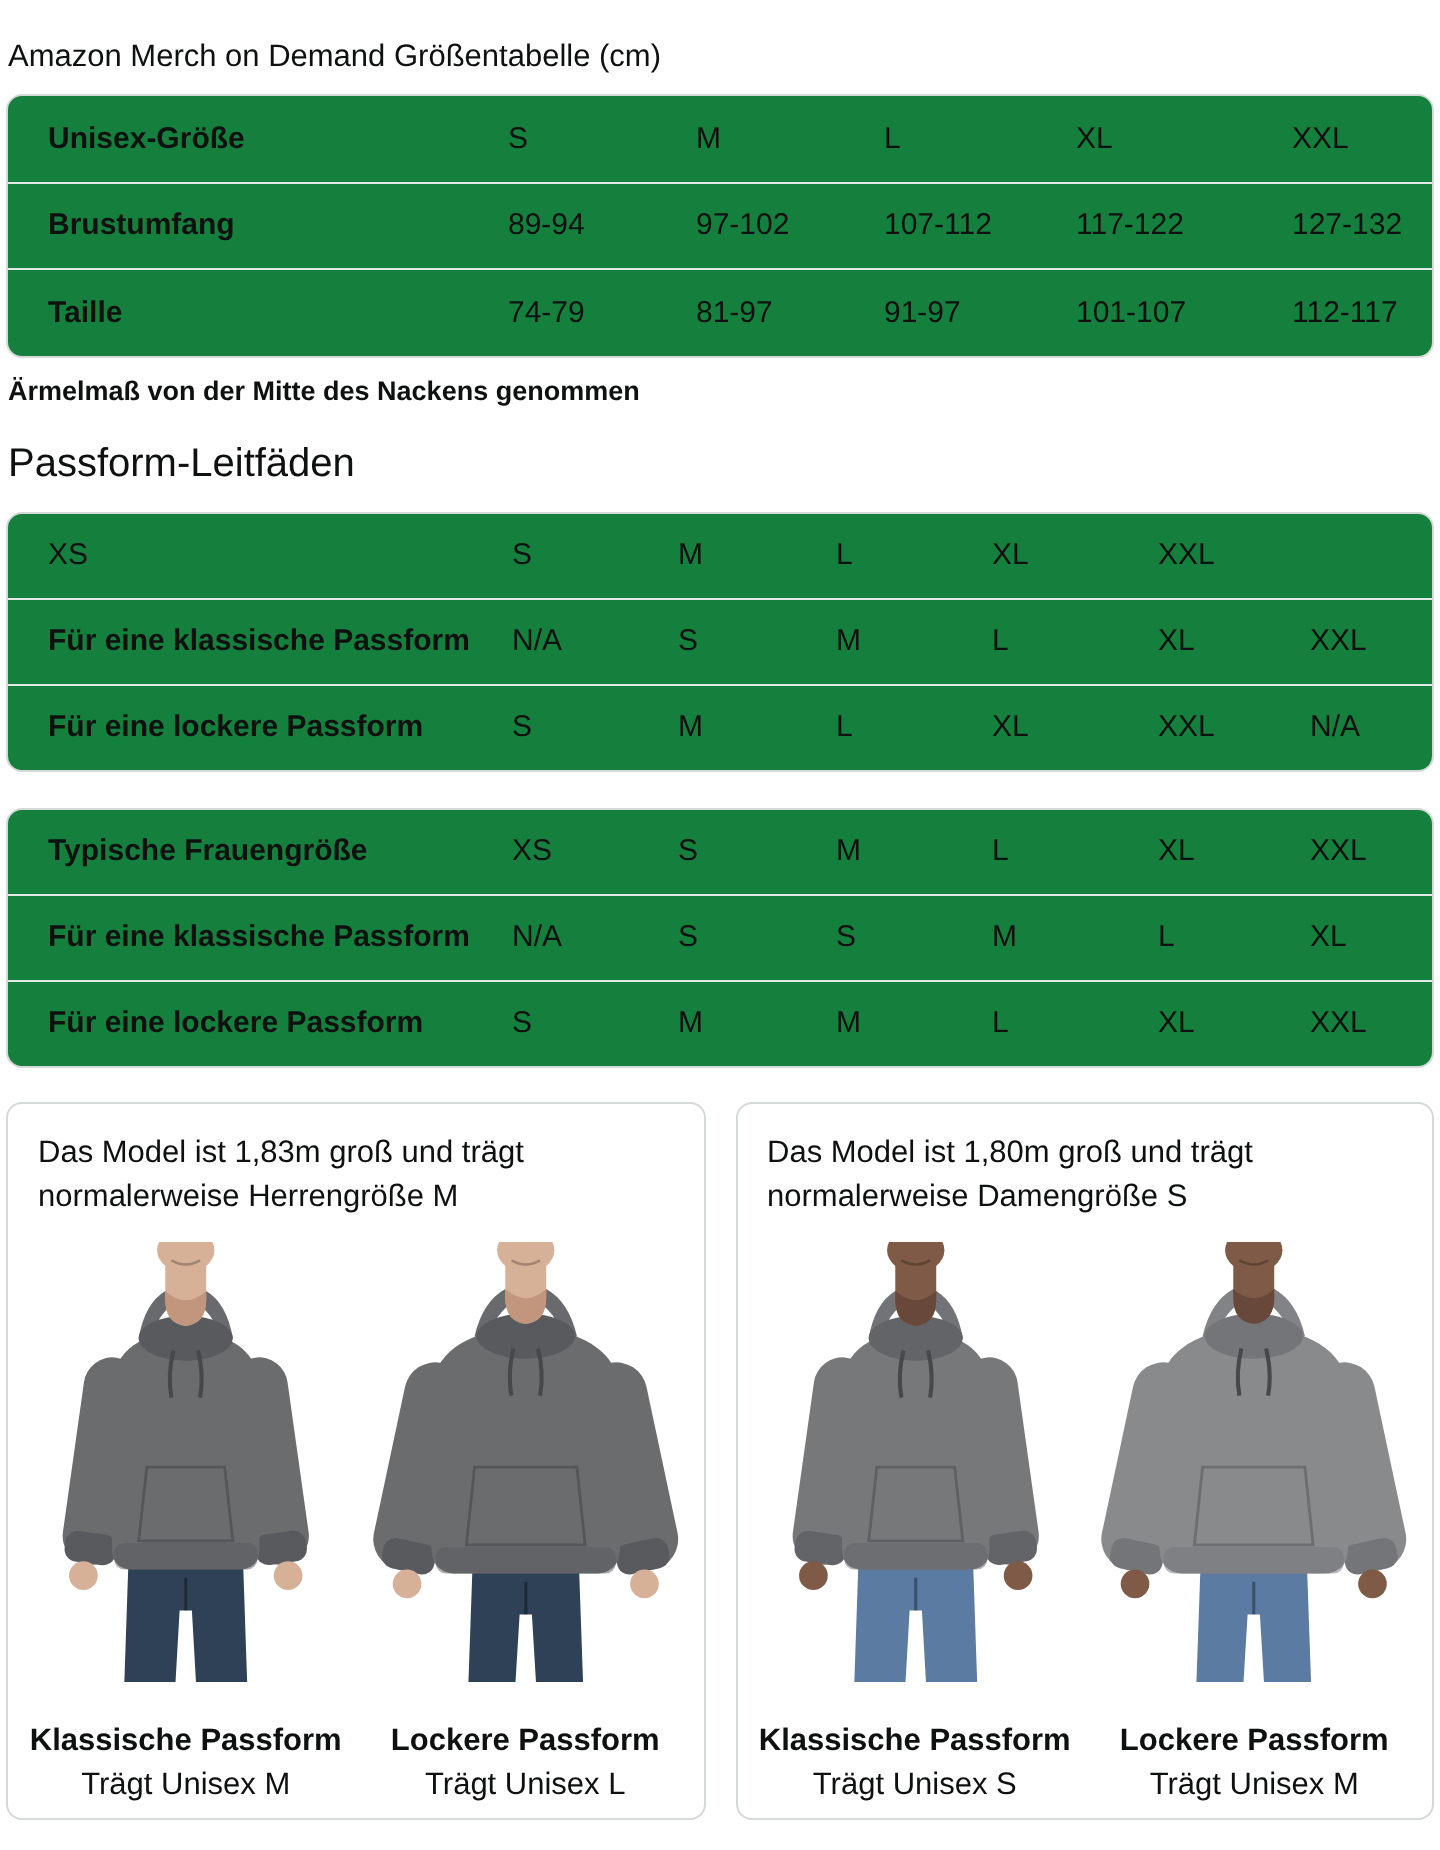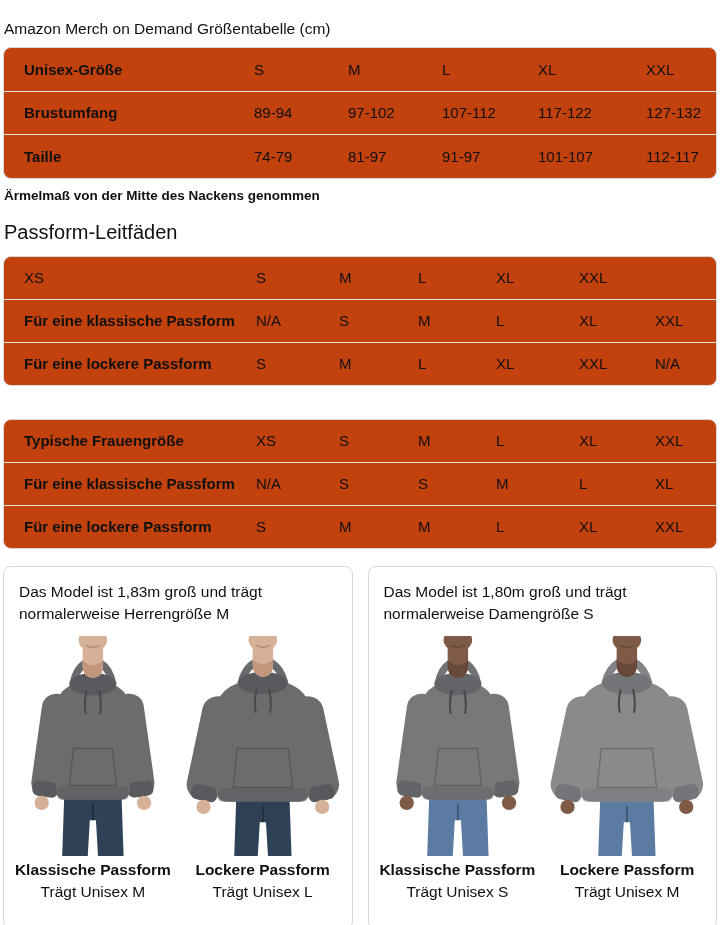--- a/index.html
+++ b/index.html
@@ -12,55 +12,55 @@
   }
   .page{padding:2px 3px 6px;}
   .page-title{
     font-size:15.5px;font-weight:400;
     margin:18px 0 9px 1px;
   }
   
   .tbl{
     border:1px solid #d5d9d9;
     border-radius:8px;
-    background:#c2410c;
+    background:#15803d;
     overflow:hidden;
   }
   .tr{
     display:grid;
     align-items:center;
     padding-left:20px;
     min-height:42px;
   }
   .t1 .tr{grid-template-columns:230px 94px 94px 96px 108px 1fr;min-height:42.5px;}
   .t2 .tr{grid-template-columns:232px 83px 79px 78px 83px 76px 1fr;}
   .tr + .tr{border-top:1px solid #e4e7e7;}
   .td{font-weight:400;}
   .lbl{font-weight:700;}
   .footnote{font-size:13.5px;margin:9px 0 0 1px;font-weight:bold;}
   .sec-heading{
     font-size:20px;font-weight:400;
     margin:18px 0 12px 1px;
   }
-  .t2 + .t2{margin-top:33px;}
+  .t2 + .t2{margin-top:18px;}
   
   .cards{display:flex;gap:15px;margin-top:17px;}
   .model-card{
     flex:1;min-width:0;
     border:1px solid #d5d9d9;
     border-radius:8px;
-    padding:13px 7px 26px;
+    padding:13px 7px 6px;
     background:#fff;
   }
   .model-desc{font-size:15.5px;line-height:22px;margin:1px 8px 11px;}
   .photos{display:flex;gap:6px;}
   .photo{flex:1;min-width:0;margin:0;}
   .photo svg{display:block;width:100%;height:auto;}
   .captions{display:flex;gap:6px;margin-top:3px;}
-  .caption{flex:1;text-align:center;}
+  .caption{flex:1;text-align:center;margin-top:16px;}
   .fit-label{font-weight:700;font-size:15.5px;line-height:22px;}
   .size-label{font-weight:400;font-size:15.5px;line-height:21px;}
   
   .fig{--body:#6b6c6e;--shade:#595a5e;--skin:#d7b098;--skin2:#c2967d;--jeans:#2e4156;}
   .fig.female{--skin:#7e5a47;--skin2:#67483a;--jeans:#5b7ba3;}
   .fig.female.classicfit{--body:#77787a;--shade:#636468;}
   .fig.female.loosefit{--body:#898a8c;--shade:#747579;}
   .defs-hidden{position:absolute;width:0;height:0;overflow:hidden;}
 </style>
 </head>

